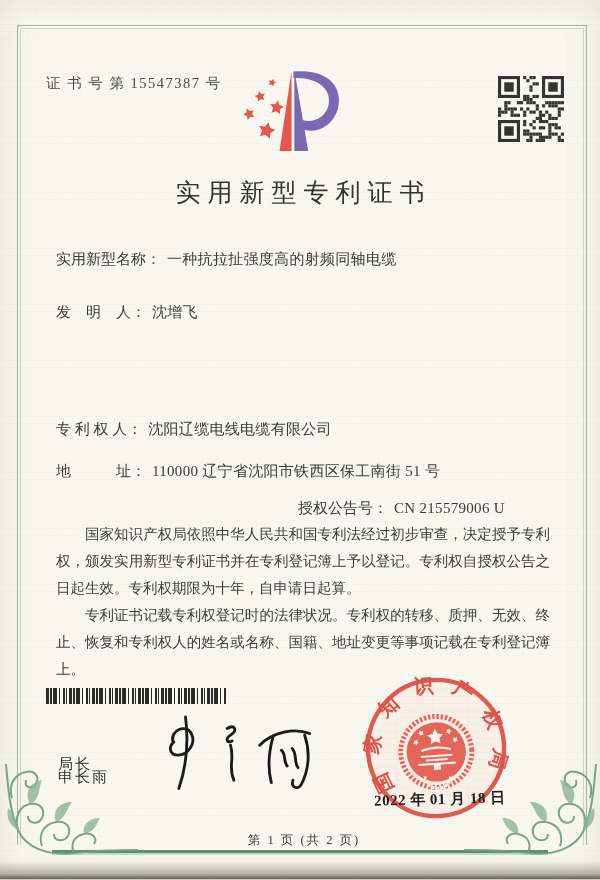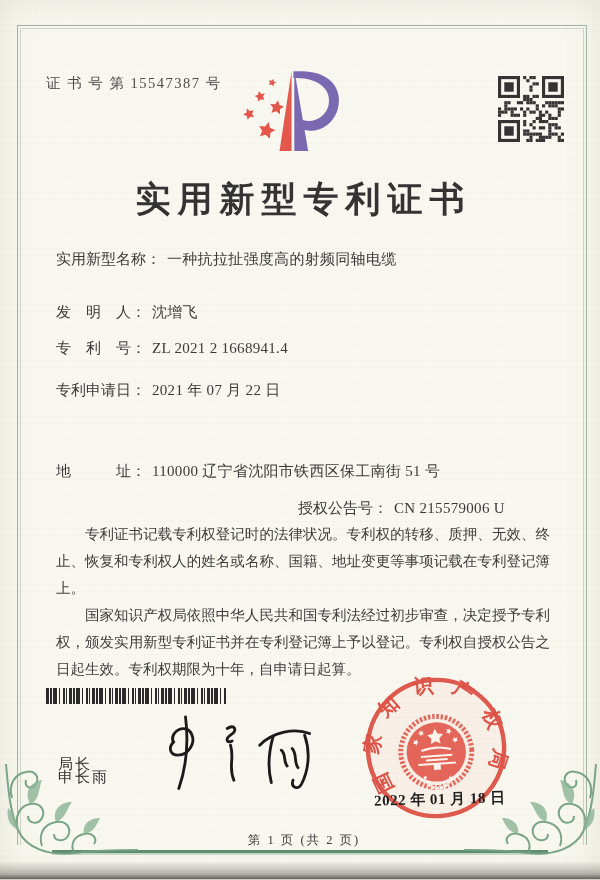--- a/index.html
+++ b/index.html
@@ -19,21 +19,21 @@
   }
   .frame::after {
     content:""; position:absolute; left:2px; right:2px; top:2px; bottom:0;
     border:1px solid rgba(163,180,166,.5); border-bottom:none;
   }
   .cert-no { position:absolute; left:46px; top:74px; font-size:14.5px; color:#4c4c4c; letter-spacing:1.5px; }
   .logo { position:absolute; left:238px; top:66px; }
   .qr { position:absolute; left:498px; top:76px; }
   .title {
     position:absolute; left:0; right:0; top:176px; text-align:center;
-    font-size:35px; font-weight:700; color:#333; letter-spacing:7px; text-indent:7px;
+    font-size:25px; font-weight:400; color:#333; letter-spacing:7px; text-indent:7px;
   }
   .field { position:absolute; left:56px; font-size:15px; color:#3a3a3a; white-space:nowrap; }
   .flabel { white-space:pre; }
   .fvalue { margin-left:6px; letter-spacing:.3px; }
   .paras {
     position:absolute; left:56px; right:50px; top:521px;
     font-size:14.5px; line-height:1.86; color:#3c3c3c; text-align:justify;
   }
   .paras p { text-indent:2em; }
   .barcode { position:absolute; left:46px; top:688px; }
@@ -205,36 +205,33 @@
     </svg>
 
   <div class="title">实用新型专利证书</div>
 
   <div class="field" style="top:303px">
     <span class="flabel">发　明　人：</span><span class="fvalue">沈增飞</span>
   </div>
   <div class="field" style="top:250px">
     <span class="flabel">实用新型名称：</span><span class="fvalue">一种抗拉扯强度高的射频同轴电缆</span>
   </div>
-  <div class="field" style="top:339px">
-    <span class="flabel">专　利　号：</span><span class="fvalue">ZL 2021 2 1668941.4</span>
-  </div>
-  <div class="field" style="top:381px">
-    <span class="flabel">专利申请日：</span><span class="fvalue">2021 年 07 月 22 日</span>
+  <div class="field" style="top:420px">
+    <span class="flabel">专 利 权 人：</span><span class="fvalue">沈阳辽缆电线电缆有限公司</span>
   </div>
   <div class="field" style="top:462px">
     <span class="flabel">地　　　址：</span><span class="fvalue">110000 辽宁省沈阳市铁西区保工南街 51 号</span>
   </div>
   <div class="field" style="top:499px; left:298px">
     <span class="flabel">授权公告号：</span><span class="fvalue">CN 215579006 U</span>
   </div>
 
   <div class="paras">
+    <p>国家知识产权局依照中华人民共和国专利法经过初步审查，决定授予专利权，颁发实用新型专利证书并在专利登记簿上予以登记。专利权自授权公告之日起生效。专利权期限为十年，自申请日起算。</p>
     <p>专利证书记载专利权登记时的法律状况。专利权的转移、质押、无效、终止、恢复和专利权人的姓名或名称、国籍、地址变更等事项记载在专利登记簿上。</p>
-    <p>国家知识产权局依照中华人民共和国专利法经过初步审查，决定授予专利权，颁发实用新型专利证书并在专利登记簿上予以登记。专利权自授权公告之日起生效。专利权期限为十年，自申请日起算。</p>
   </div>
 
   <svg class="barcode" id="bc" width="180" height="16" viewBox="0 0 180 16" preserveAspectRatio="none">
       <rect x="0" y="0" width="3" height="16" fill="#2a2a2a"></rect>
       <rect x="4" y="0" width="2" height="16" fill="#2a2a2a"></rect>
       <rect x="7" y="0" width="4" height="16" fill="#2a2a2a"></rect>
       <rect x="13" y="0" width="1" height="16" fill="#2a2a2a"></rect>
       <rect x="17" y="0" width="2" height="16" fill="#2a2a2a"></rect>
       <rect x="20" y="0" width="1" height="16" fill="#2a2a2a"></rect>
       <rect x="23" y="0" width="3" height="16" fill="#2a2a2a"></rect>

